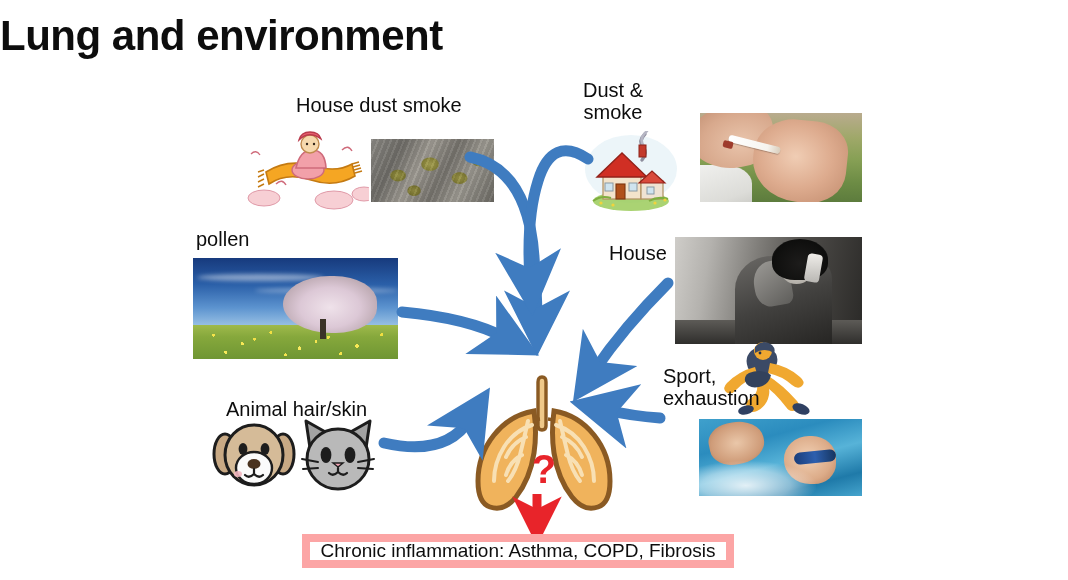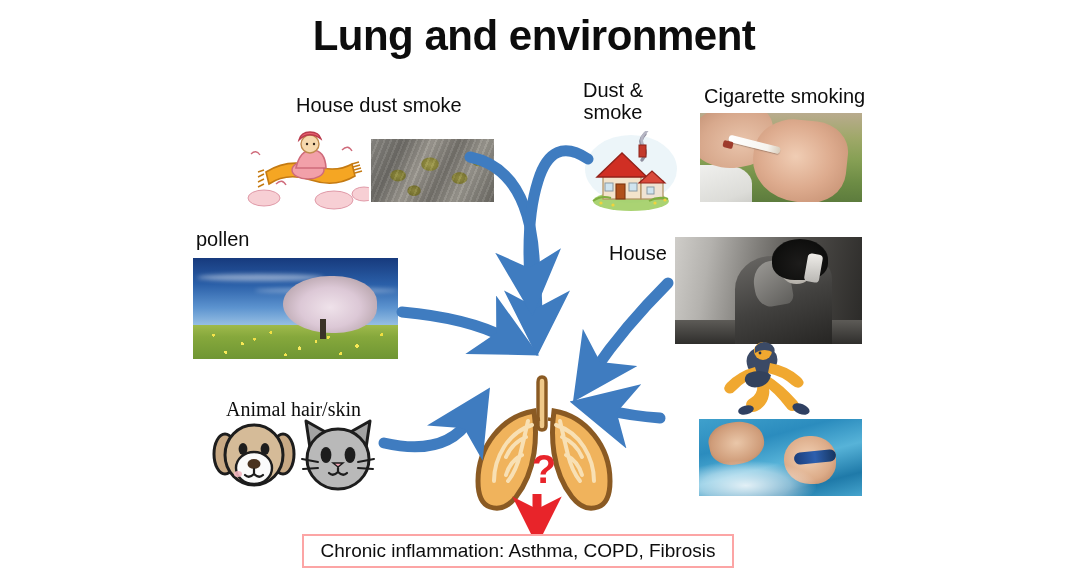--- a/index.html
+++ b/index.html
@@ -15,40 +15,39 @@
     width: 1068px;
     height: 580px;
     background: #ffffff;
     overflow: hidden;
   }
   .title {
     position: absolute;
     left: 0;
     top: 12px;
     width: 1068px;
-    text-align: center;
     font-size: 42px;
     font-weight: bold;
     color: #0d0d0d;
     letter-spacing: -0.5px;
   }
   .label {
     position: absolute;
     font-size: 20px;
     color: #0d0d0d;
     line-height: 1.12;
     white-space: pre-line;
   }
   .lbl-mites   { left: 296px; top: 94px; }
   .lbl-dust    { left: 583px; top: 79px; text-align: center; }
   .lbl-cig     { left: 704px; top: 85px; }
   .lbl-pollen  { left: 196px; top: 228px; }
   .lbl-stress  { left: 609px; top: 242px; }
   .lbl-sport   { left: 663px; top: 365px; }
-  .lbl-animal  { left: 226px; top: 398px; font-family: Liberation Serif, serif; }
+  .lbl-animal  { left: 226px; top: 398px; }
 
   .photo {
     position: absolute;
     overflow: hidden;
     background: #cfcfcf;
   }
 
   
   .p-mites { left: 371px; top: 139px; width: 123px; height: 63px; }
   .mite-bg {
@@ -240,21 +239,21 @@
     pointer-events: none;
   }
 
   
   .outcome-box {
     position: absolute;
     left: 302px;
     top: 534px;
     width: 432px;
     height: 34px;
-    border: 2px solid #fca5a5;
+    border: 8px solid #fca5a5;
     background: #ffffff;
     display: flex;
     align-items: center;
     justify-content: center;
     box-sizing: border-box;
   }
   .outcome-text {
     font-size: 19px;
     color: #0d0d0d;
   }
@@ -415,22 +414,23 @@
     <path d="M660 418 q-28 -2 -54 -8" stroke="#3f7cc0" stroke-width="11" fill="none" stroke-linecap="round" marker-end="url(#bluehead)"></path>
 
     <path d="M384 443 q62 14 86 -24" stroke="#3f7cc0" stroke-width="11" fill="none" stroke-linecap="round" marker-end="url(#bluehead)"></path>
 
     <path d="M537 494 v24" stroke="#e8242a" stroke-width="9" fill="none" marker-end="url(#redhead)"></path>
   </svg>
 
   <div class="label lbl-mites">House dust smoke</div>
   <div class="label lbl-dust">Dust &amp;
 smoke</div>
-  <div class="label lbl-cig">Cigarette smoking</div>
   <div class="label lbl-pollen">pollen</div>
   <div class="label lbl-stress">House</div>
+  <div class="label lbl-sport">Sport,
+exhaustion</div>
   <div class="label lbl-animal">Animal hair/skin</div>
 
   <div class="outcome-box">
     <span class="outcome-text">Chronic inflammation: Asthma, COPD, Fibrosis</span>
   </div>
 
 </div>
 
 </body></html>

